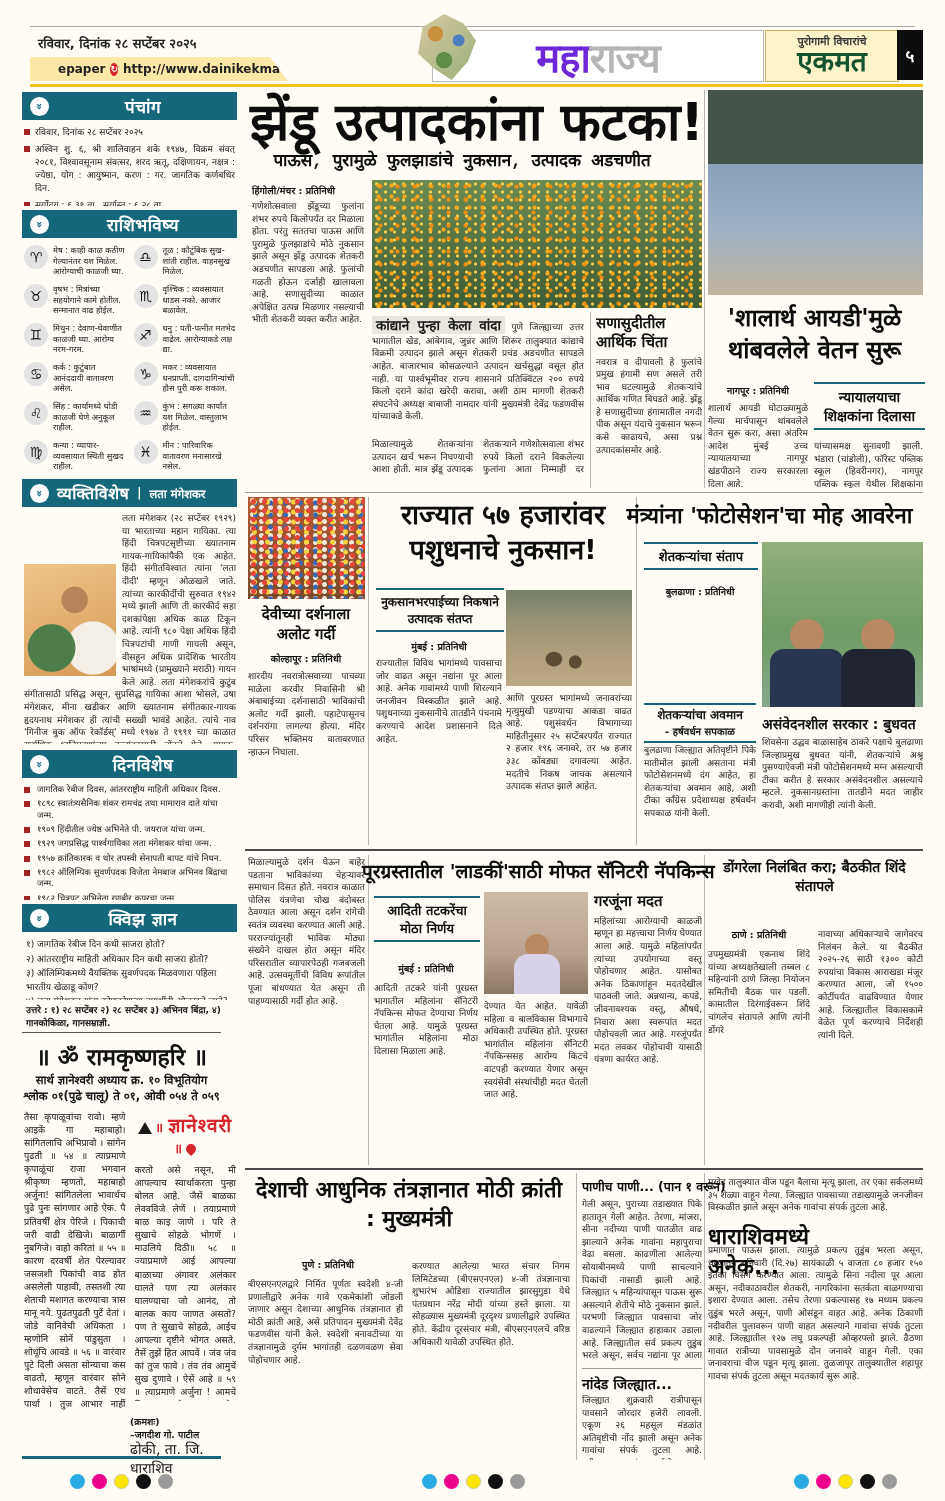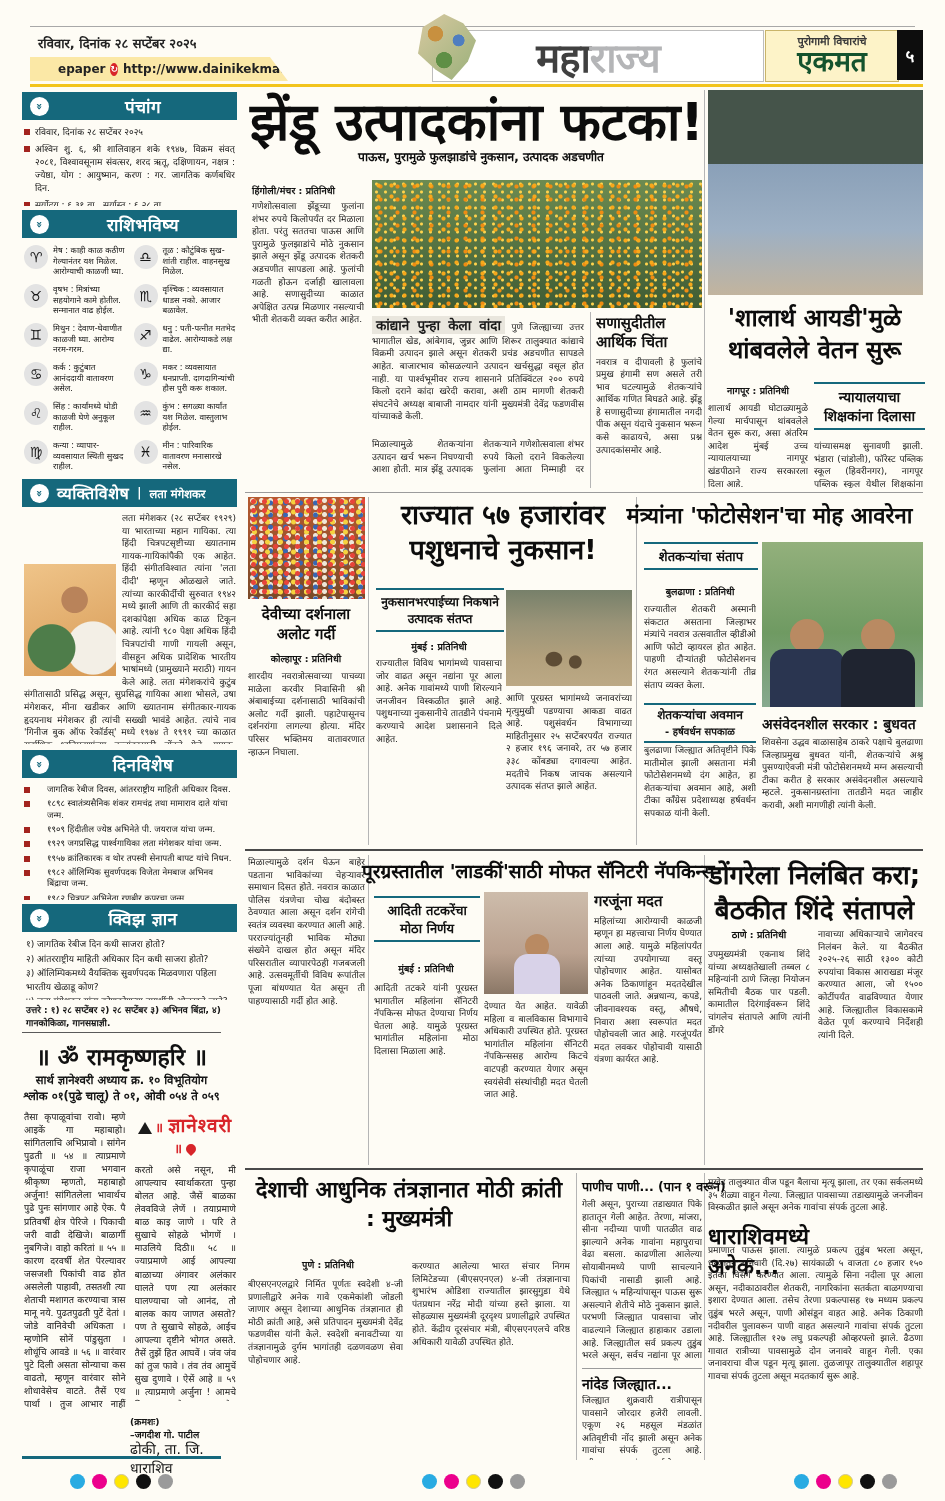--- a/index.html
+++ b/index.html
@@ -14,21 +14,21 @@
   .epaper-ic{width:13px;height:13px;border-radius:50%;background:#d8252a;color:#fff;display:inline-flex;
              align-items:center;justify-content:center;font-size:9px;line-height:1;}
   .ribbon a{color:#222;text-decoration:none;}
   .map-blob{background:
       radial-gradient(circle at 30% 30%,#c8903f 12%,transparent 13%),
       radial-gradient(circle at 70% 40%,#4f7ec0 10%,transparent 11%),
       radial-gradient(circle at 45% 70%,#5f8f46 14%,transparent 15%),
       linear-gradient(135deg,#d8c9a0,#9ab07a);
       clip-path:polygon(8% 20%,45% 0,78% 14%,100% 40%,86% 72%,58% 100%,30% 84%,0 60%);}
   .mast-strip{background:#fff;border:1px solid #bdbdbd;display:flex;align-items:center;justify-content:center;}
-  .mast-red{color:#404040;font-weight:bold;font-size:40px;letter-spacing:-1px;}
+  .mast-red{color:#6d28d9;font-weight:bold;font-size:40px;letter-spacing:-1px;}
   .mast-gray{color:#b4b5b7;font-weight:bold;font-size:40px;letter-spacing:-1px;}
   .ekmat{background:#fdf3c8;border:1px solid #c9b46a;display:flex;flex-direction:column;align-items:center;justify-content:center;}
   .ekmat .tag{font-size:11px;font-weight:bold;color:#3a3a3a;line-height:1;}
   .ekmat .brand{font-size:28px;font-weight:bold;color:#14532d;line-height:1.05;}
   .pgno{background:#0d0d0d;color:#fff;display:flex;align-items:center;justify-content:center;
         font-size:17px;font-weight:bold;}
   .gold-rule{background:#f2c41d;height:3px;}
   
   .sec{background:#15687c;color:#fff;display:flex;align-items:center;gap:8px;padding:0 8px;height:28px;}
   .sec-icon{background:#fff;color:#15687c;min-width:19px;height:19px;border-radius:50%;display:inline-flex;
@@ -43,21 +43,21 @@
   .rashi-item{display:flex;gap:5px;align-items:flex-start;}
   .zod-ic{min-width:24px;height:24px;border-radius:50%;background:#e3e3e3;color:#141414;display:inline-flex;
           align-items:center;justify-content:center;font-size:14px;}
   .zod-tx{font-size:8.2px;line-height:1.3;}
   .bodytxt{font-size:9px;line-height:1.4;text-align:justify;overflow:hidden;color:#191919;}
   .vy-photo{float:left;width:92px;height:112px;margin:52px 6px 2px 0;
             background:radial-gradient(circle at 55% 32%,#b9835a 14%,transparent 15%),
             radial-gradient(circle at 30% 75%,#4e7d4a 22%,transparent 23%),
             radial-gradient(circle at 75% 75%,#f3efe6 24%,transparent 25%),
             linear-gradient(160deg,#efc489,#d79a55);}
-  .din-item{display:flex;gap:17px;margin-bottom:3px;font-size:8.6px;line-height:1.32;text-align:left;}
+  .din-item{display:flex;gap:7px;margin-bottom:3px;font-size:8.6px;line-height:1.32;text-align:left;}
   .quiz-q{font-size:9px;line-height:1.5;margin-bottom:1px;}
   .quiz-a{font-size:9px;line-height:1.45;font-weight:bold;margin-top:3px;}
   .thin-rule{background:#15687c;height:2px;}
   .ram-title{font-family:"DejaVu Serif",serif;font-size:23px;font-weight:bold;text-align:center;color:#111;}
   .ram-sub{font-size:11.5px;font-weight:bold;text-align:center;line-height:1.45;}
   .ram-cols{display:grid;grid-template-columns:1fr 1fr;column-gap:9px;}
   .ram-col{font-size:9.2px;line-height:1.42;text-align:justify;overflow:hidden;}
   .dny-logo{border:0;text-align:center;margin:2px 0 6px;}
   .dny-txt{color:#d8252a;font-weight:bold;font-size:19px;letter-spacing:1px;}
   .dny-bars{color:#d8252a;font-weight:bold;font-size:13px;}
@@ -322,21 +322,21 @@
   <div class="abs vline" style="left:636px;top:497px;height:348px;"></div>
   <div class="abs vline" style="left:590px;top:312px;height:176px;"></div>
   <div class="abs hline2" style="left:245px;top:849px;width:678px;"></div>
   <div class="abs vline" style="left:704px;top:855px;height:310px;"></div>
   <div class="abs vline" style="left:368px;top:855px;height:310px;"></div>
   <div class="abs hline2" style="left:245px;top:1168px;width:678px;"></div>
   <div class="abs vline" style="left:576px;top:1173px;height:287px;"></div>
   <div class="abs vline" style="left:704px;top:1173px;height:287px;"></div>
 
   <div class="abs headline" style="left:250px;top:94px;width:452px;font-size:52px;line-height:1.1;white-space:nowrap;">झेंडू उत्पादकांना फटका!</div>
-  <div class="abs headline" style="left:255px;top:148px;width:452px;font-size:12px;">पाऊस, पुरामुळे फुलझाडांचे नुकसान, उत्पादक अडचणीत</div>
+  <div class="abs headline" style="left:236px;top:148px;width:452px;font-size:17px;font-family:Liberation Mono, monospace;">पाऊस, पुरामुळे फुलझाडांचे नुकसान, उत्पादक अडचणीत</div>
   <div class="abs byline" style="left:252px;top:184px;width:110px;text-align:left;">हिंगोली/मंचर : प्रतिनिधी</div>
   <div class="abs bodytxt" style="left:252px;top:200px;width:112px;height:288px;">गणेशोत्सवाला झेंडूच्या फुलांना शंभर रुपये किलोपर्यंत दर मिळाला होता. परंतु सततचा पाऊस आणि पुरामुळे फुलझाडांचे मोठे नुकसान झाले असून झेंडू उत्पादक शेतकरी अडचणीत सापडला आहे. फुलांची गळती होऊन दर्जाही खालावला आहे. सणासुदीच्या काळात अपेक्षित उत्पन्न मिळणार नसल्याची भीती शेतकरी व्यक्त करीत आहेत.</div>
   <div class="abs photo ph-marigold" style="left:372px;top:180px;width:330px;height:128px;"></div>
   <div class="abs bodytxt" style="left:372px;top:316px;width:212px;height:118px;">
     <span class="onion-title">कांद्याने पुन्हा केला वांदा</span>
     <span>पुणे जिल्ह्याच्या उत्तर भागातील खेड, आंबेगाव, जुन्नर आणि शिरूर तालुक्यात कांद्याचे विक्रमी उत्पादन झाले असून शेतकरी प्रचंड अडचणीत सापडले आहेत. बाजारभाव कोसळल्याने उत्पादन खर्चसुद्धा वसूल होत नाही. या पार्श्वभूमीवर राज्य शासनाने प्रतिक्विंटल २०० रुपये किलो दराने कांदा खरेदी करावा, अशी ठाम मागणी शेतकरी संघटनेचे अध्यक्ष बाबाजी नामदार यांनी मुख्यमंत्री देवेंद्र फडणवीस यांच्याकडे केली.</span>
   </div>
   <div class="abs" style="left:596px;top:314px;width:106px;height:174px;overflow:hidden;">
     <div class="boxhead">सणासुदीतील आर्थिक चिंता</div>
     <div class="bodytxt" style="height:128px;">नवरात्र व दीपावली हे फुलांचे प्रमुख हंगामी सण असले तरी भाव घटल्यामुळे शेतकऱ्यांचे आर्थिक गणित बिघडते आहे. झेंडू हे सणासुदीच्या हंगामातील नगदी पीक असून यंदाचे नुकसान भरून कसे काढायचे, असा प्रश्न उत्पादकांसमोर आहे.</div>
@@ -359,21 +359,20 @@
   <div class="abs headline" style="left:374px;top:497px;width:258px;font-size:27px;line-height:1.3;">राज्यात ५७ हजारांवर पशुधनाचे नुकसान!</div>
   <div class="abs deck" style="left:376px;top:588px;width:126px;font-size:12px;">नुकसानभरपाईच्या निकषाने उत्पादक संतप्त</div>
   <div class="abs byline" style="left:376px;top:640px;width:126px;">मुंबई : प्रतिनिधी</div>
   <div class="abs bodytxt" style="left:376px;top:657px;width:126px;height:185px;">राज्यातील विविध भागांमध्ये पावसाचा जोर वाढत असून नद्यांना पूर आला आहे. अनेक गावांमध्ये पाणी शिरल्याने जनजीवन विस्कळीत झाले आहे. पशुधनाच्या नुकसानीचे तातडीने पंचनामे करण्याचे आदेश प्रशासनाने दिले आहेत.</div>
   <div class="abs photo ph-flood" style="left:506px;top:590px;width:126px;height:96px;"></div>
   <div class="abs bodytxt" style="left:506px;top:692px;width:126px;height:150px;">आणि पूरग्रस्त भागांमध्ये जनावरांच्या मृत्युमुखी पडण्याचा आकडा वाढत आहे. पशुसंवर्धन विभागाच्या माहितीनुसार २५ सप्टेंबरपर्यंत राज्यात २ हजार १९६ जनावरे, तर ५७ हजार ३३८ कोंबड्या दगावल्या आहेत. मदतीचे निकष जाचक असल्याने उत्पादक संतप्त झाले आहेत.</div>
 
   <div class="abs headline" style="left:616px;top:499px;width:307px;font-size:22px;white-space:nowrap;">मंत्र्यांना 'फोटोसेशन'चा मोह आवरेना</div>
   <div class="abs deck" style="left:644px;top:542px;width:112px;font-size:13px;">शेतकऱ्यांचा संताप</div>
   <div class="abs byline" style="left:644px;top:585px;width:112px;">बुलढाणा : प्रतिनिधी</div>
-  <div class="abs bodytxt" style="left:644px;top:603px;width:112px;height:92px;">राज्यातील शेतकरी अस्मानी संकटात असताना जिल्हाभर मंत्र्यांचे नवरात्र उत्सवातील व्हीडीओ आणि फोटो व्हायरल होत आहेत. पाहणी दौऱ्यांतही फोटोसेशनच रंगत असल्याने शेतकऱ्यांनी तीव्र संताप व्यक्त केला.</div>
   <div class="abs quote-box" style="left:644px;top:698px;width:112px;">
     <div class="quote-t">शेतकऱ्यांचा अवमान</div>
     <div class="quote-b">- हर्षवर्धन सपकाळ</div>
   </div>
   <div class="abs bodytxt" style="left:644px;top:744px;width:112px;height:96px;">बुलढाणा जिल्ह्यात अतिवृष्टीने पिके मातीमोल झाली असताना मंत्री फोटोसेशनमध्ये दंग आहेत, हा शेतकऱ्यांचा अवमान आहे, अशी टीका काँग्रेस प्रदेशाध्यक्ष हर्षवर्धन सपकाळ यांनी केली.</div>
   <div class="abs photo ph-lake" style="left:762px;top:542px;width:161px;height:165px;">
     <div class="person" style="left:8px;width:74px;">
       <div class="p-head"></div>
       <div class="p-torso" style="background:#2a3550;"></div>
     </div>
@@ -396,21 +395,21 @@
       <div class="p-head" style="width:24px;height:24px;"></div>
       <div class="p-torso" style="width:46px;height:40px;background:#d8d2e8;"></div>
     </div>
   </div>
   <div class="abs bodytxt" style="left:484px;top:1000px;width:104px;height:160px;">देण्यात येत आहेत. यावेळी महिला व बालविकास विभागाचे अधिकारी उपस्थित होते. पूरग्रस्त भागांतील महिलांना सॅनिटरी नॅपकिन्ससह आरोग्य किटचे वाटपही करण्यात येणार असून स्वयंसेवी संस्थांचीही मदत घेतली जात आहे.</div>
   <div class="abs" style="left:594px;top:892px;width:108px;height:270px;overflow:hidden;">
     <div class="boxhead">गरजूंना मदत</div>
     <div class="bodytxt" style="height:240px;">महिलांच्या आरोग्याची काळजी म्हणून हा महत्त्वाचा निर्णय घेण्यात आला आहे. यामुळे महिलांपर्यंत त्यांच्या उपयोगाच्या वस्तू पोहोचणार आहेत. यासोबत अनेक ठिकाणांहून मदतदेखील पाठवली जाते. अन्नधान्य, कपडे, जीवनावश्यक वस्तू, औषधे, निवारा अशा स्वरूपांत मदत पोहोचवली जात आहे. गरजूंपर्यंत मदत लवकर पोहोचावी यासाठी यंत्रणा कार्यरत आहे.</div>
   </div>
 
-  <div class="abs headline" style="left:706px;top:858px;width:217px;font-size:26px;line-height:1.35;">डोंगरेला निलंबित करा; बैठकीत शिंदे संतापले</div>
+  <div class="abs headline" style="left:706px;top:858px;width:217px;font-size:14px;line-height:1.35;">डोंगरेला निलंबित करा; बैठकीत शिंदे संतापले</div>
   <div class="abs byline" style="left:708px;top:928px;width:102px;">ठाणे : प्रतिनिधी</div>
   <div class="abs bodytxt" style="left:708px;top:948px;width:102px;height:214px;">उपमुख्यमंत्री एकनाथ शिंदे यांच्या अध्यक्षतेखाली तब्बल ८ महिन्यांनी ठाणे जिल्हा नियोजन समितीची बैठक पार पडली. कामातील दिरंगाईवरून शिंदे चांगलेच संतापले आणि त्यांनी डोंगरे</div>
   <div class="abs bodytxt" style="left:818px;top:928px;width:105px;height:234px;">नावाच्या अधिकाऱ्याचे जागेवरच निलंबन केले. या बैठकीत २०२५-२६ साठी १३०० कोटी रुपयांचा विकास आराखडा मंजूर करण्यात आला, जो १५०० कोटींपर्यंत वाढविण्यात येणार आहे. जिल्ह्यातील विकासकामे वेळेत पूर्ण करण्याचे निर्देशही त्यांनी दिले.</div>
 
   <div class="abs headline" style="left:248px;top:1176px;width:322px;font-size:22px;line-height:1.3;">देशाची आधुनिक तंत्रज्ञानात मोठी क्रांती : मुख्यमंत्री</div>
   <div class="abs byline" style="left:268px;top:1258px;width:120px;">पुणे : प्रतिनिधी</div>
   <div class="abs bodytxt" style="left:248px;top:1278px;width:155px;height:180px;">बीएसएनएलद्वारे निर्मित पूर्णतः स्वदेशी ४-जी प्रणालीद्वारे अनेक गावे एकमेकांशी जोडली जाणार असून देशाच्या आधुनिक तंत्रज्ञानात ही मोठी क्रांती आहे, असे प्रतिपादन मुख्यमंत्री देवेंद्र फडणवीस यांनी केले. स्वदेशी बनावटीच्या या तंत्रज्ञानामुळे दुर्गम भागांतही दळणवळण सेवा पोहोचणार आहे.</div>
   <div class="abs bodytxt" style="left:412px;top:1260px;width:158px;height:198px;">करण्यात आलेल्या भारत संचार निगम लिमिटेडच्या (बीएसएनएल) ४-जी तंत्रज्ञानाचा शुभारंभ ओडिशा राज्यातील झारसुगुडा येथे पंतप्रधान नरेंद्र मोदी यांच्या हस्ते झाला. या सोहळ्यास मुख्यमंत्री दूरदृश्य प्रणालीद्वारे उपस्थित होते. केंद्रीय दूरसंचार मंत्री, बीएसएनएलचे वरिष्ठ अधिकारी यावेळी उपस्थित होते.</div>
 
   <div class="abs headline" style="left:582px;top:1178px;width:120px;font-size:12.5px;white-space:nowrap;text-align:left;">पाणीच पाणी... (पान १ वरून)</div>

